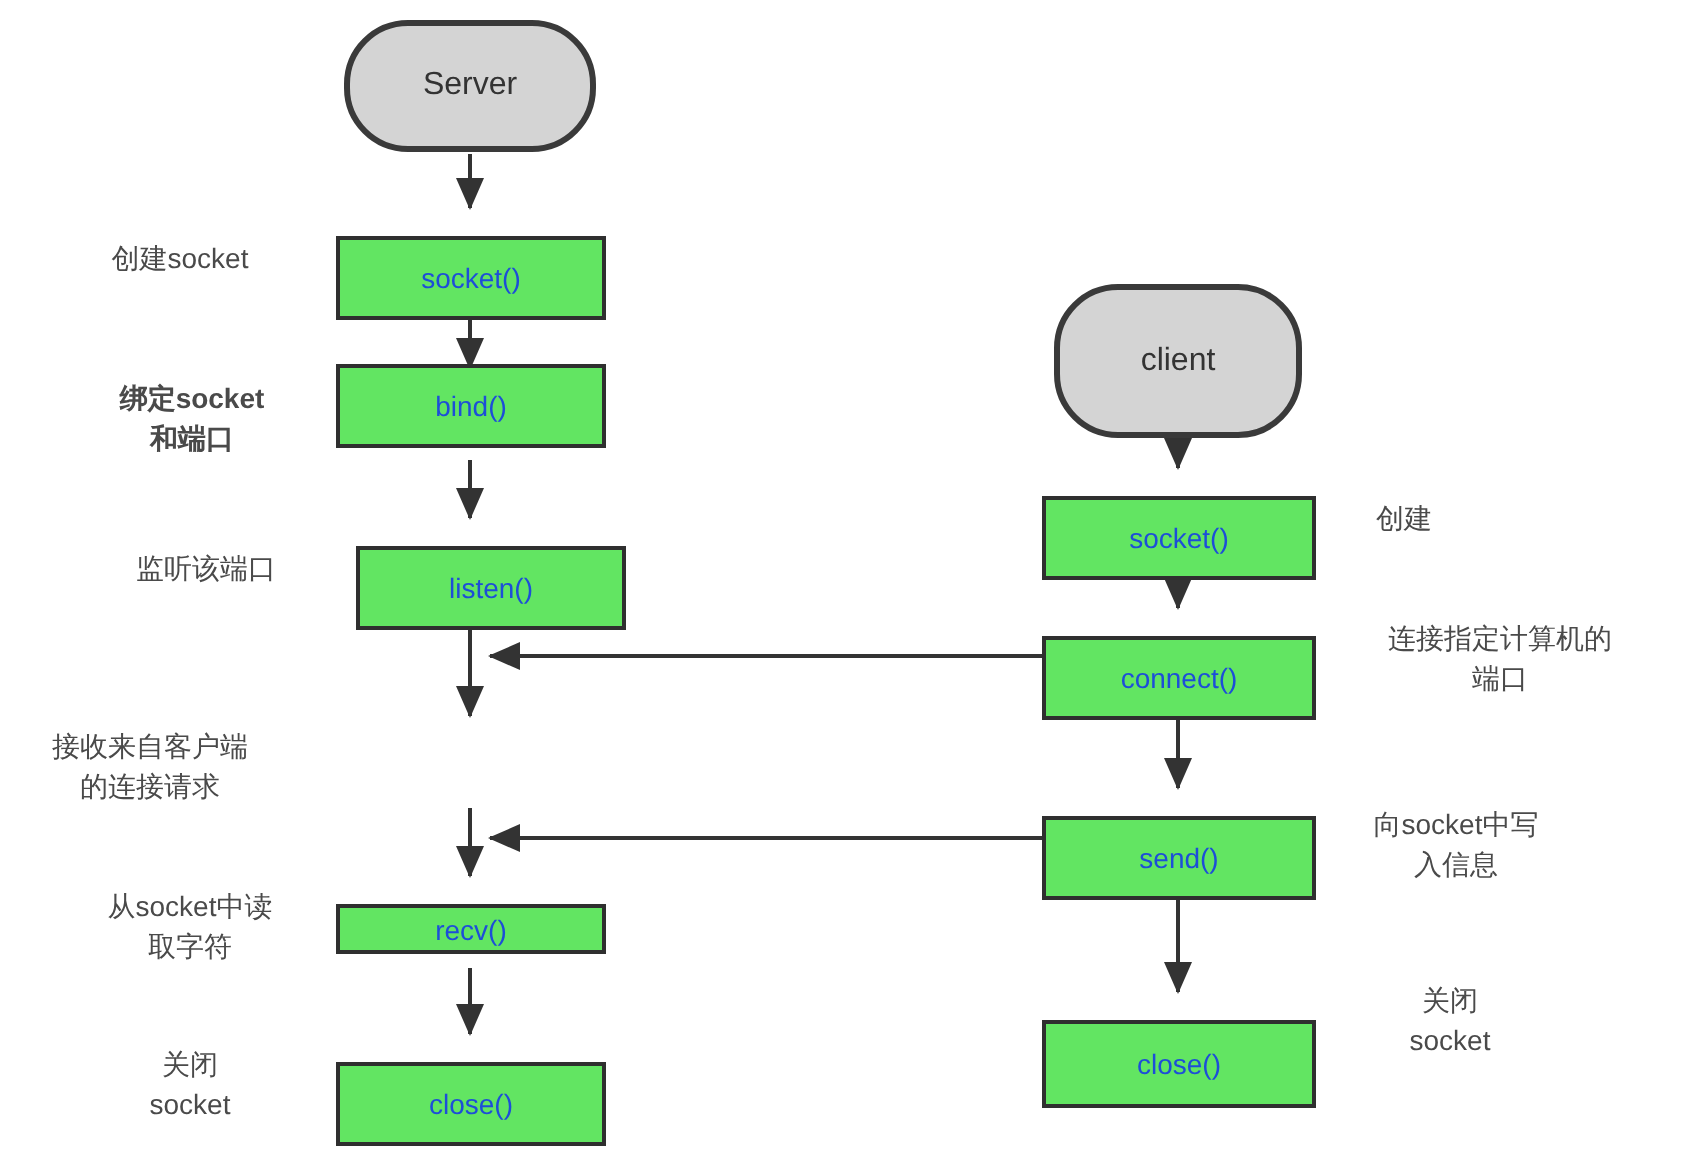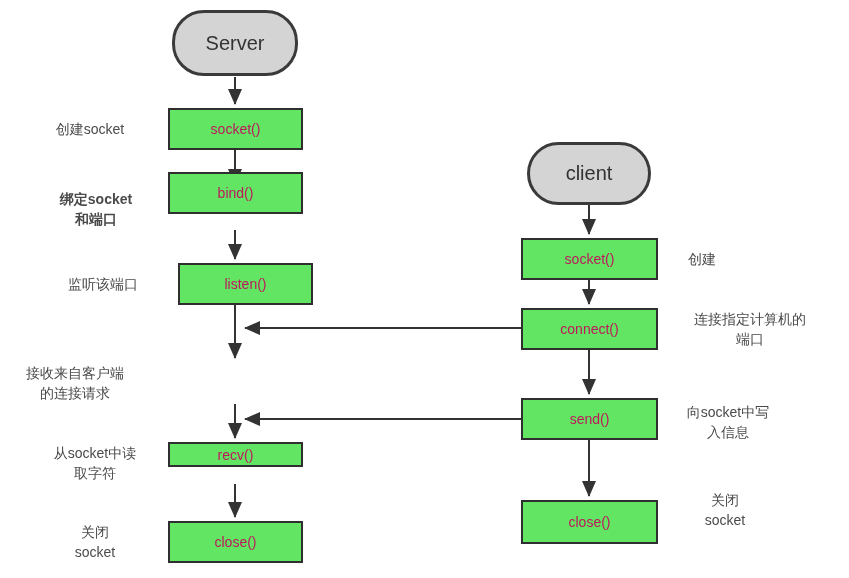--- a/index.html
+++ b/index.html
@@ -13,34 +13,35 @@
   }
   .arrows { position: absolute; left: 0; top: 0; }
   .arrows line { stroke: var(--arrow, #333333); stroke-width: 2; }
   .node {
     position: absolute;
     display: flex;
     align-items: center;
     justify-content: center;
     background: var(--node-fill, #62e562);
     border: 2px solid var(--node-border, #2f2f2f);
-    color: #be185d;
+    color: #1d4ed8;
     font-size: 14px;
     box-sizing: border-box;
+    margin-top: 10px;
   }
   .terminal {
     position: absolute;
     display: flex;
     align-items: center;
     justify-content: center;
     background: var(--terminal-fill, #d4d4d4);
     border: 3px solid var(--terminal-border, #3a3a3a);
     border-radius: 32px;
     color: #333333;
-    font-size: 20px;
+    font-size: 16px;
     box-sizing: border-box;
   }
   .annotation {
     position: absolute;
     color: var(--label-text, #4a4a4a);
     font-size: 14px;
     line-height: 20px;
     text-align: center;
     white-space: pre-line;
   }
@@ -85,21 +86,21 @@
   <div class="annotation" style="left:21px; top:189px; width:150px;font-weight:bold;">绑定socket
 和端口</div>
   <div class="annotation" style="left:28px; top:274px; width:150px;">监听该端口</div>
   <div class="annotation" style="left:0px; top:363px; width:150px;">接收来自客户端
 的连接请求</div>
   <div class="annotation" style="left:20px; top:443px; width:150px;">从socket中读
 取字符</div>
   <div class="annotation" style="left:20px; top:522px; width:150px;">关闭
 socket</div>
 
-  <div class="terminal" style="left:527px; top:142px; width:124px; height:63px;">client</div>
+  <div class="terminal" style="left:527px; top:142px; width:124px; height:77px;">client</div>
 
   <div class="node" style="left:521px; top:238px; width:137px; height:42px;">socket()</div>
   <div class="node" style="left:521px; top:308px; width:137px; height:42px;">connect()</div>
   <div class="node" style="left:521px; top:398px; width:137px; height:42px;">send()</div>
   <div class="node" style="left:521px; top:500px; width:137px; height:44px;">close()</div>
 
   <div class="annotation" style="left:627px; top:249px; width:150px;">创建</div>
   <div class="annotation" style="left:675px; top:309px; width:150px;">连接指定计算机的
 端口</div>
   <div class="annotation" style="left:653px; top:402px; width:150px;">向socket中写

